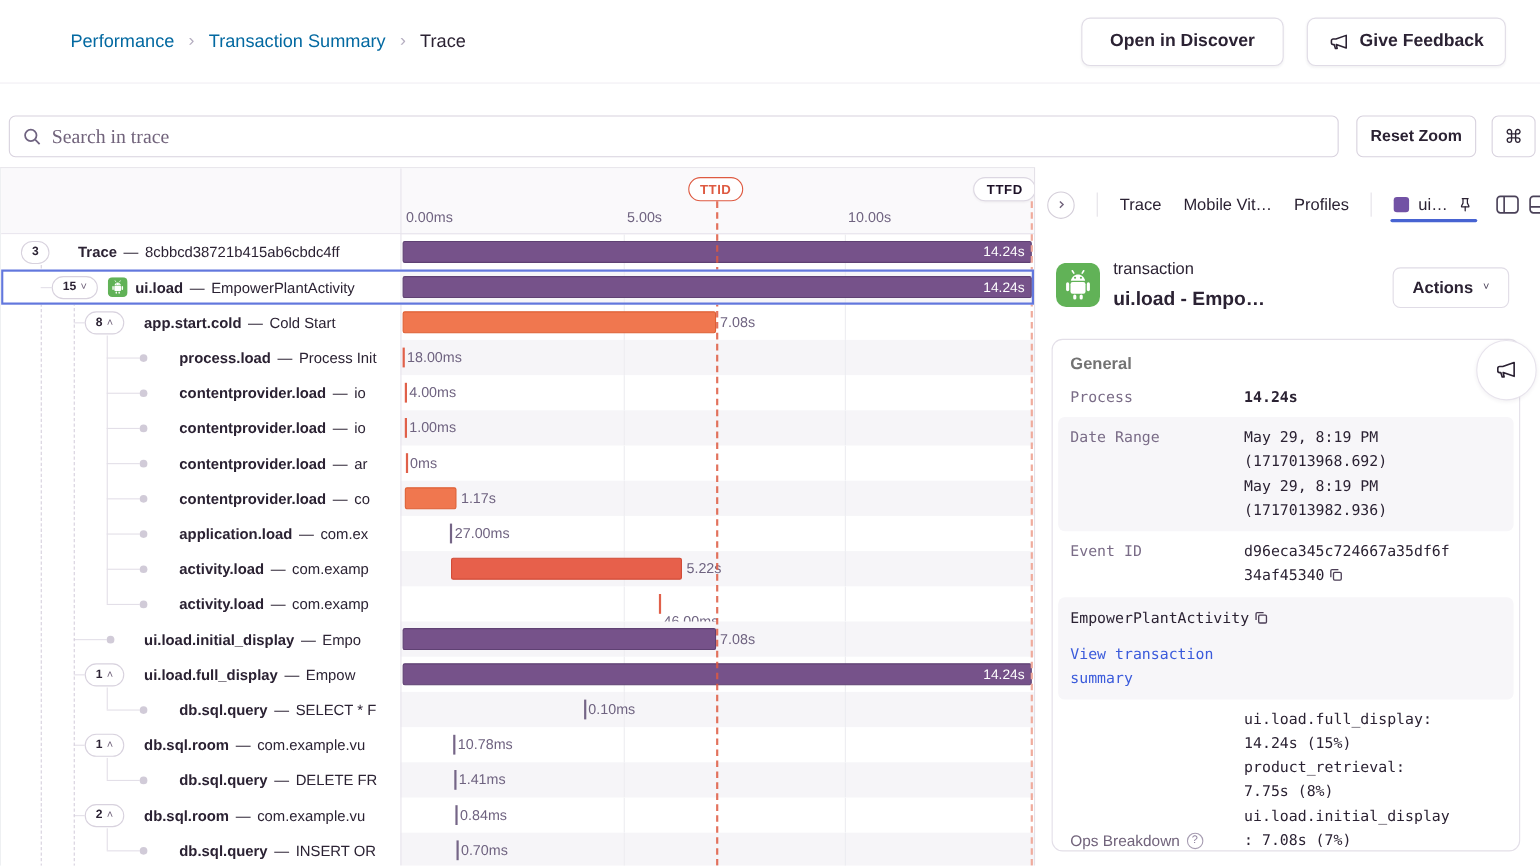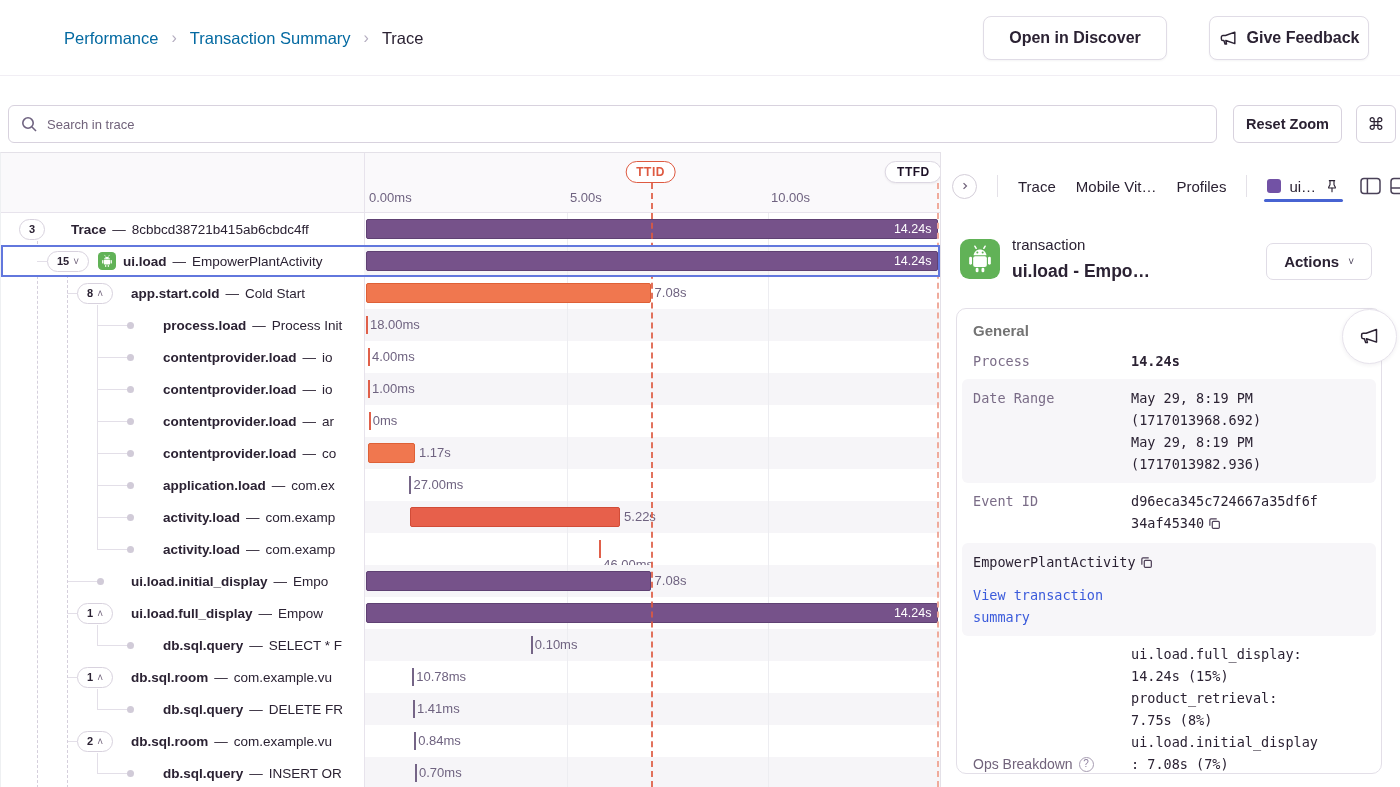--- a/index.html
+++ b/index.html
@@ -9,26 +9,26 @@
 
 .app-header{position:absolute;left:0;top:0;width:1400px;height:76px;background:#fff;border-bottom:1px solid #f1eef4}
 .breadcrumb{position:absolute;left:64px;top:0;height:76px;display:flex;align-items:center;gap:13px;font-size:16.5px}
 .crumb{color:#0369a1;cursor:pointer}
 .crumb.current{color:#2b2233}
 .crumb-sep{color:#b5aec0;font-size:16px}
 .hdr-btn{position:absolute;top:16px;height:44px;border:1px solid #e0dce6;border-radius:8px;background:#fff;
   font-family:inherit;font-weight:700;font-size:16px;color:#2b2233;display:flex;align-items:center;justify-content:center;
   gap:9px;box-shadow:0 1px 2px rgba(43,34,51,.05);cursor:pointer}
 #btn-discover{right:233px;width:184px}
-#btn-feedback{right:31px;width:160px}
+#btn-feedback{right:31px;width:181px}
 
 
 .search-wrap{position:absolute;left:8px;top:105px;width:1209px;height:38px}
 .search-wrap input{width:100%;height:100%;border:1px solid #d8d2de;border-radius:6px;padding:0 12px 0 38px;
-  font-family:Liberation Sans, sans-serif;font-size:13px;color:#2b2233;outline:none}
+  font-family:Liberation Serif, serif;font-size:18px;color:#2b2233;outline:none}
 .search-wrap input::placeholder{color:#71637b}
 .search-icon{position:absolute;left:11px;top:9px;color:#6f6380}
 .tb-btn{position:absolute;top:105px;height:38px;border:1px solid #d8d2de;border-radius:6px;background:#fff;
   font-family:inherit;font-weight:700;font-size:14.5px;color:#2b2233;display:flex;align-items:center;justify-content:center;cursor:pointer}
 #btn-reset{left:1233px;width:109px}
 #btn-cmd{left:1356px;width:40px;font-size:17px;font-weight:400}
 
 
 .wf{position:absolute;left:0;top:152px;width:940px;height:635px;background:#fff;border-top:1px solid #e4e1e8;
   border-left:1px solid #eef0f2;overflow:hidden}

